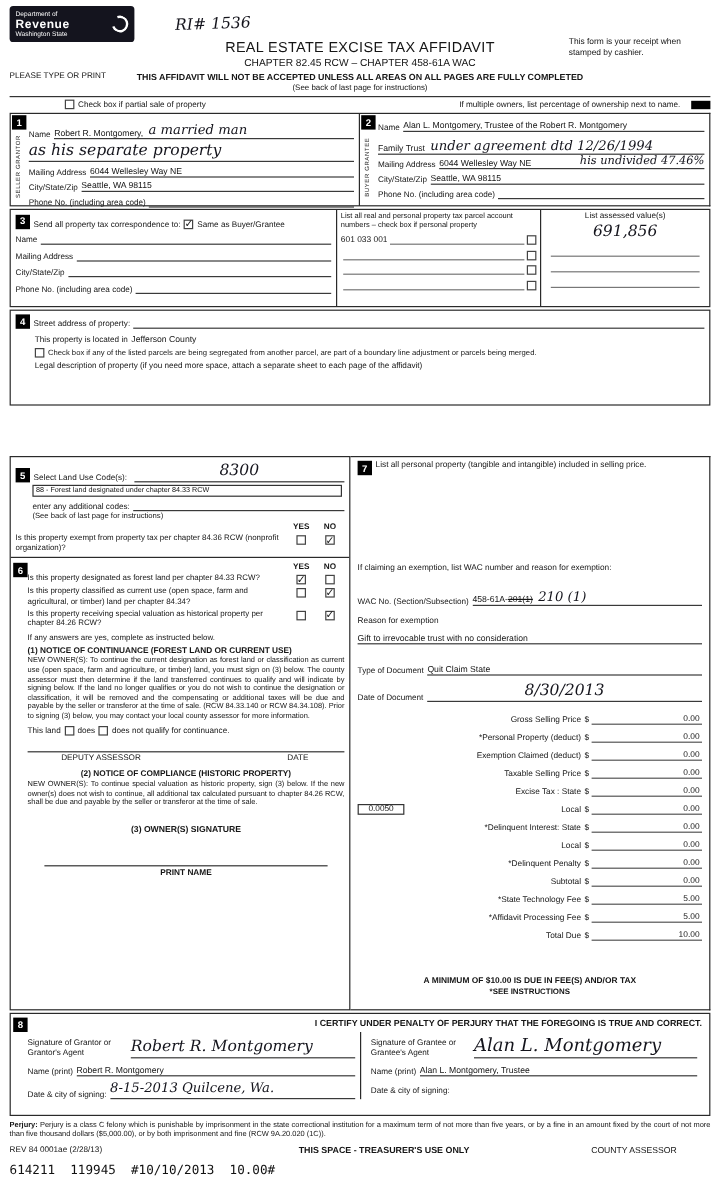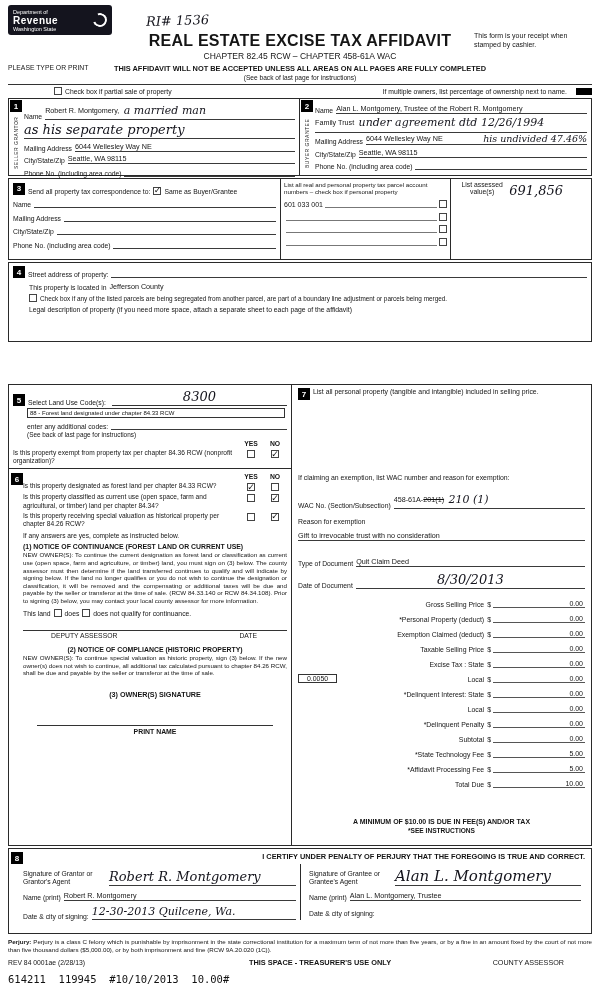--- a/index.html
+++ b/index.html
@@ -10,30 +10,30 @@
 .fill{flex:1 1 auto;min-width:6px}
 .ul{border-bottom:1px solid #3a3a3a}
 .lbl{font-size:6.8px;white-space:nowrap;margin-right:3px}
 .typed{font-size:7.2px;white-space:nowrap}
 .hw{font-family:"DejaVu Serif",serif;font-style:italic;color:#14141c}
 .hw-md{font-size:9.5px}
 .hw-lg{font-size:11px}
 .hw-xl{font-size:13px}
 .cb{width:8px;height:8px;border:1px solid #444;display:inline-flex;align-items:center;justify-content:center;font-size:9px;line-height:1;flex:0 0 auto;overflow:visible}
 .badge{width:12px;height:12px;background:#000;color:#fff;display:inline-flex;align-items:center;justify-content:center;font-size:8px;font-weight:700;flex:0 0 auto}
-.valflex{display:flex;align-items:center}
+.valflex{display:flex;align-items:flex-end}
 
 .hdr-top{display:flex;height:32px;align-items:center}
 .logo{width:104px;height:30px;background:#14141e;border-radius:3px;color:#fff;display:flex;align-items:center;padding:2px 5px;gap:3px}
 .logo-dept,.logo-state{font-size:5.5px}
 .logo-rev{font-size:10px;font-weight:700;letter-spacing:.5px}
 .logo-swirl{width:14px;height:14px;border:2.5px solid #fff;border-radius:50%;border-left-color:transparent;transform:rotate(25deg);flex:none;margin-left:auto}
 .reet{font-size:13px;margin-left:34px;transform:rotate(-2deg)}
 .title-wrap{position:relative;text-align:center;margin-top:-4px}
-.form-title{font-size:16px;font-weight:700;letter-spacing:.3px}
+.form-title{font-size:12px;font-weight:400;letter-spacing:.3px}
 .form-chapter{font-size:8.5px;margin-top:1px}
 .receipt-note{position:absolute;right:0;top:0;width:118px;font-size:7px;text-align:left;line-height:1.25}
 .warn-wrap{position:relative;text-align:center;margin-top:3px}
 .type-print{position:absolute;left:0;top:0;font-size:6.8px}
 .warning{font-size:7.4px;font-weight:700}
 .see-back{font-size:6.6px;margin-top:1px}
 .partial-row{display:flex;align-items:center;border-top:1px solid #333;margin-top:3px;padding:2px 0;gap:3px}
 .partial-row .cb{margin-left:46px}
 .partial-lbl{font-size:6.8px}
 .multi-note{font-size:6.8px;margin-left:auto}
@@ -48,21 +48,21 @@
 .hwline{min-height:16px}
 
 .sec3{margin-top:2px;height:82px}
 .s3c1{width:272px;padding:2px 4px;border-right:1px solid #2a2a2a}
 .s3c1 .fline{min-height:13.5px}
 .s3c2{width:170px;padding:2px 3px;border-right:1px solid #2a2a2a;display:flex;flex-direction:column}
 .parcel-hdr{font-size:6.2px;line-height:1.2}
 .parcel-row{display:flex;align-items:flex-end;min-height:12.5px;gap:2px}
 .parcel-val{font-size:7px}
 .ulthin{border-bottom:1px solid #777}
-.s3c3{flex:1;padding:2px 4px;display:flex;flex-direction:row}
+.s3c3{flex:1;padding:2px 4px;display:flex;flex-direction:column}
 .assessed-hdr{font-size:6.8px;text-align:center}
 .assessed-val{font-size:13px;text-align:center;margin-top:2px}
 .aline{border-bottom:1px solid #777;height:13px;margin:0 4px}
 
 .sec4{margin-top:2px;height:80px;padding:2px 4px}
 .sec4 .fline{min-height:13px}
 .seg-row{display:flex;gap:3px;align-items:center;margin-top:3px}
 .seg-lbl{font-size:6.4px}
 .legal-lbl{font-size:6.8px;margin-top:4px}
 .legal-val{font-size:7.2px;margin-top:6px;margin-left:18px}
@@ -398,21 +398,21 @@
       <div class="wac-row">
         <span class="lbl">WAC No. (Section/Subsection)</span>
         <span class="ul fill valflex"><span class="typed">458-61A-</span><span class="typed strike">201(1)</span>&nbsp;<span class="hw hw-lg">210 (1)</span></span>
       </div>
       <div class="reason-lbl">Reason for exemption</div>
       <div class="reason-row">
         <span class="ul fill typed">Gift to irrevocable trust with no consideration</span>
       </div>
       <div class="typedoc-row">
         <span class="lbl">Type of Document</span>
-        <span class="ul fill typed">Quit Claim Deed</span>
+        <span class="ul fill typed">Quit Claim State</span>
       </div>
       <div class="datedoc-row">
         <span class="lbl">Date of Document</span>
         <span class="ul fill" style="text-align:center"><span class="hw hw-xl">8/30/2013</span></span>
       </div>
       <div class="fees">
         <div class="fee-row">
             <span class="fee-label">Gross Selling Price</span>
             <span class="dollar">$</span>
             <span class="fee-line"><span>0.00</span></span>
@@ -493,21 +493,21 @@
         <div class="sigrow">
           <span class="sig-lbl">Signature of Grantor or Grantor's Agent</span>
           <span class="ul fill"><span class="hw sig-script">Robert R. Montgomery</span></span>
         </div>
         <div class="printrow">
           <span class="lbl">Name (print)</span>
           <span class="ul fill typed">Robert R. Montgomery</span>
         </div>
         <div class="daterow">
           <span class="lbl">Date &amp; city of signing:</span>
-          <span class="ul fill"><span class="hw hw-date">12-30-2013  Quilcene, Wa.</span></span>
+          <span class="ul fill"><span class="hw hw-date">8-15-2013  Quilcene, Wa.</span></span>
         </div>
       </div>
       <div class="sigcol">
         <div class="sigrow">
           <span class="sig-lbl">Signature of Grantee or Grantee's Agent</span>
           <span class="ul fill"><span class="hw sig-script grantee-script">Alan L. Montgomery</span></span>
         </div>
         <div class="printrow">
           <span class="lbl">Name (print)</span>
           <span class="ul fill typed">Alan L. Montgomery, Trustee</span>

